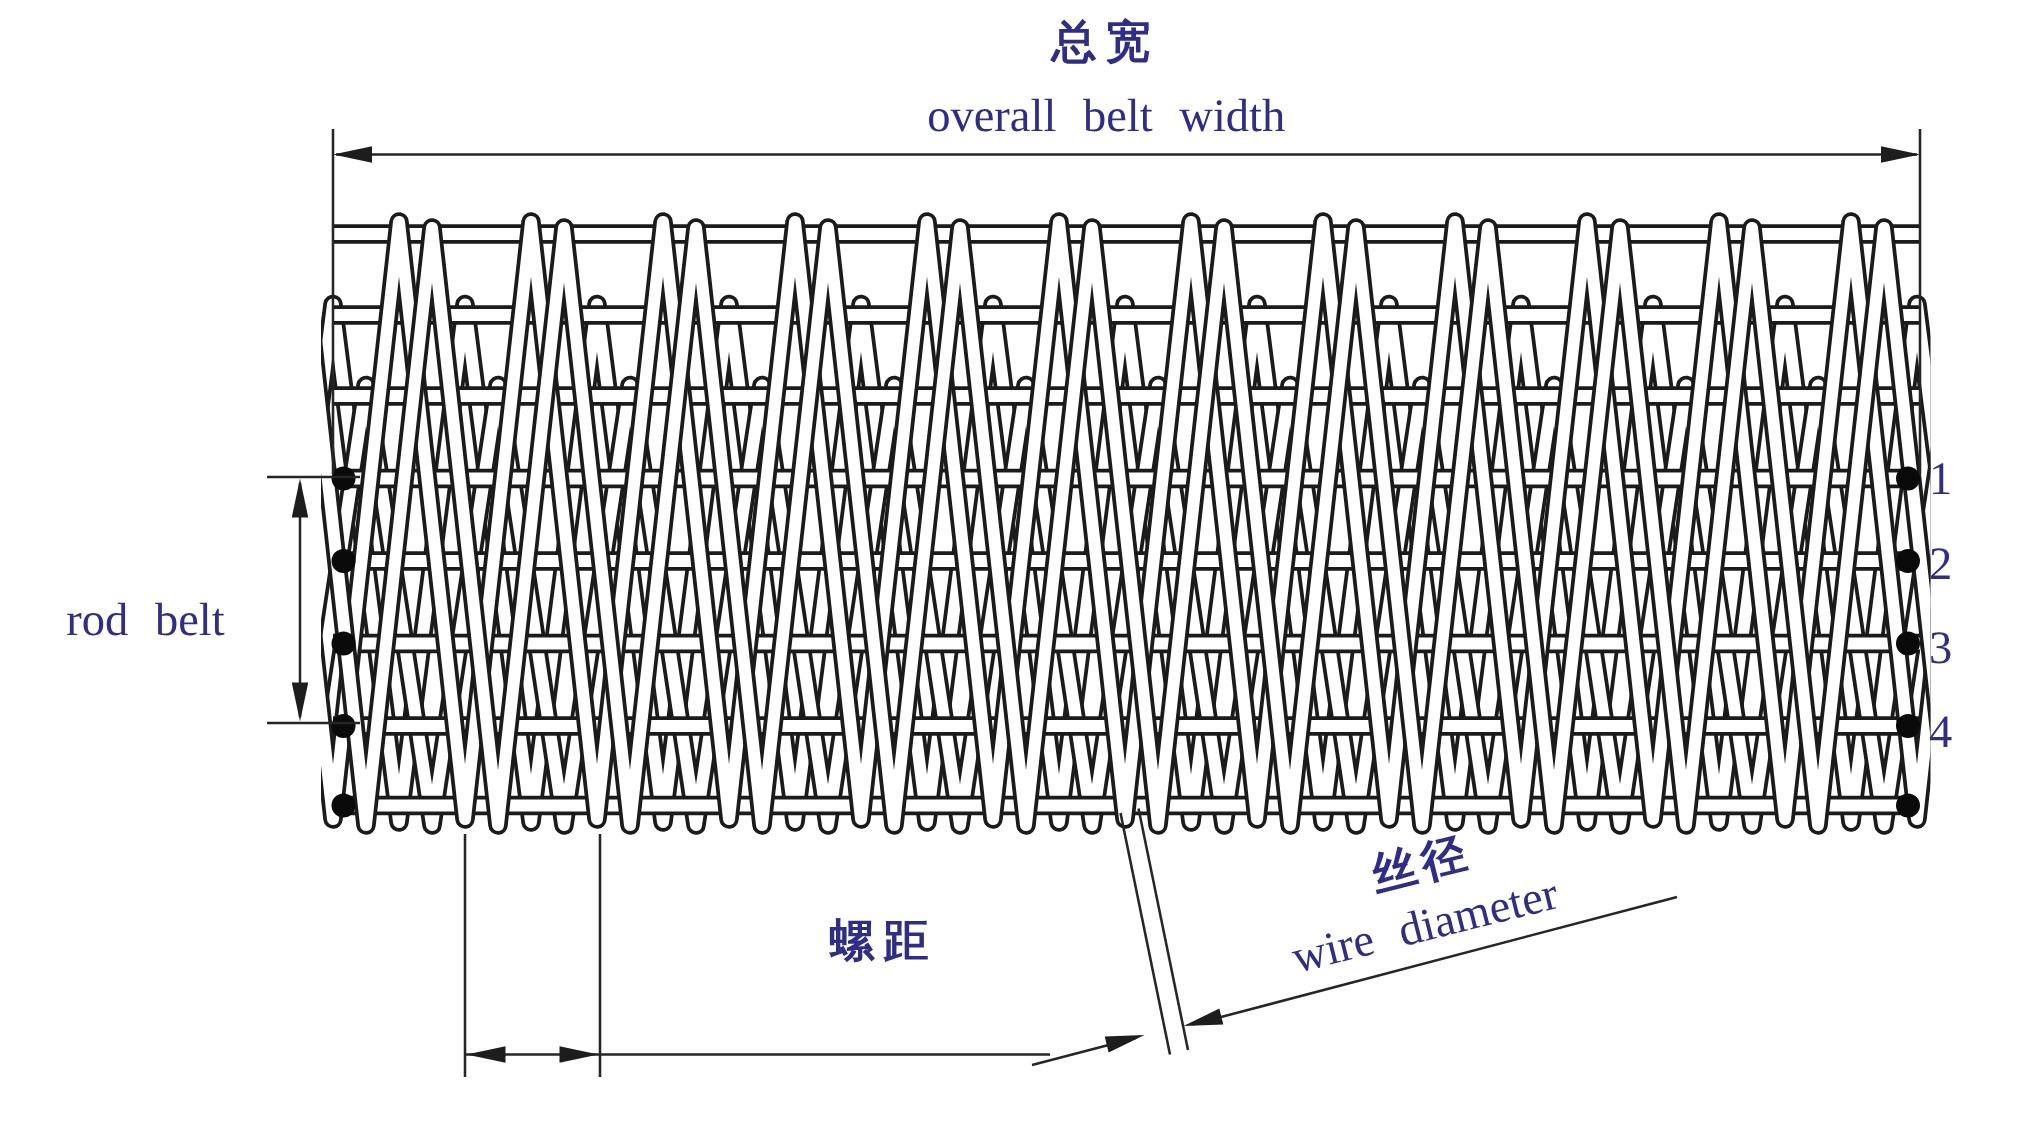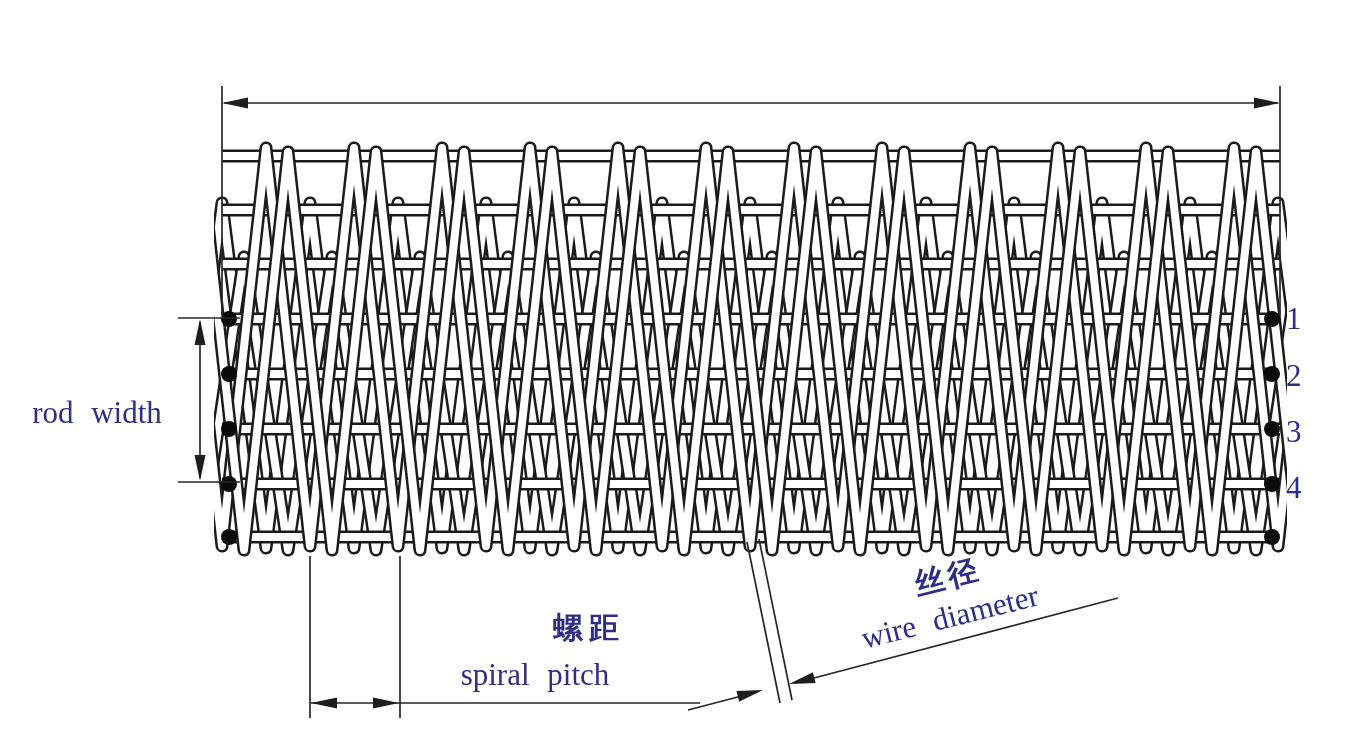--- a/index.html
+++ b/index.html
@@ -94,25 +94,26 @@
       <polygon points="222,103 248,97.5 248,108.5" fill="#1d1d1d"></polygon>
       <polygon points="1280,103 1254,108.5 1254,97.5" fill="#1d1d1d"></polygon>
       <polygon points="200,319 205.5,345 194.5,345" fill="#1d1d1d"></polygon>
       <polygon points="200,481 194.5,455 205.5,455" fill="#1d1d1d"></polygon>
       <polygon points="311,703 337,697.5 337,708.5" fill="#1d1d1d"></polygon>
       <polygon points="399,703 373,708.5 373,697.5" fill="#1d1d1d"></polygon>
       <polygon points="763,690 739.1028815426223,701.6265957801094 736.4417406910259,690.9533427910734" fill="#1d1d1d"></polygon>
       <polygon points="789,684 812.8971184573777,672.3734042198906 815.5582593089741,683.0466572089266" fill="#1d1d1d"></polygon>
     </svg>
 
+  <div class="lbl zh" style="left:617px;top:12px;width:240px;">总宽</div>
+  <div class="lbl en" style="left:535px;top:60px;width:405px;">overall belt width</div>
 
-  <div class="lbl en" style="left:7px;top:396px;width:180px;">rod width</div>
+  <div class="lbl en" style="left:7px;top:396px;width:180px;">rod belt</div>
 
   <div class="lbl zh" style="left:465px;top:611px;width:160px;text-align:right;">螺距</div>
-  <div class="lbl en" style="left:385px;top:658px;width:300px;">spiral pitch</div>
 
   <div class="lbl zh rot" style="left:888px;top:560px;width:120px;letter-spacing:4px;">丝径</div>
   <div class="lbl en rot" style="left:790px;top:600px;width:320px;">wire diameter</div>
 
   <div class="num" style="left:1286px;top:301px;">1</div>
   <div class="num" style="left:1286px;top:358px;">2</div>
   <div class="num" style="left:1286px;top:414px;">3</div>
   <div class="num" style="left:1286px;top:470px;">4</div>
 </div>
 

